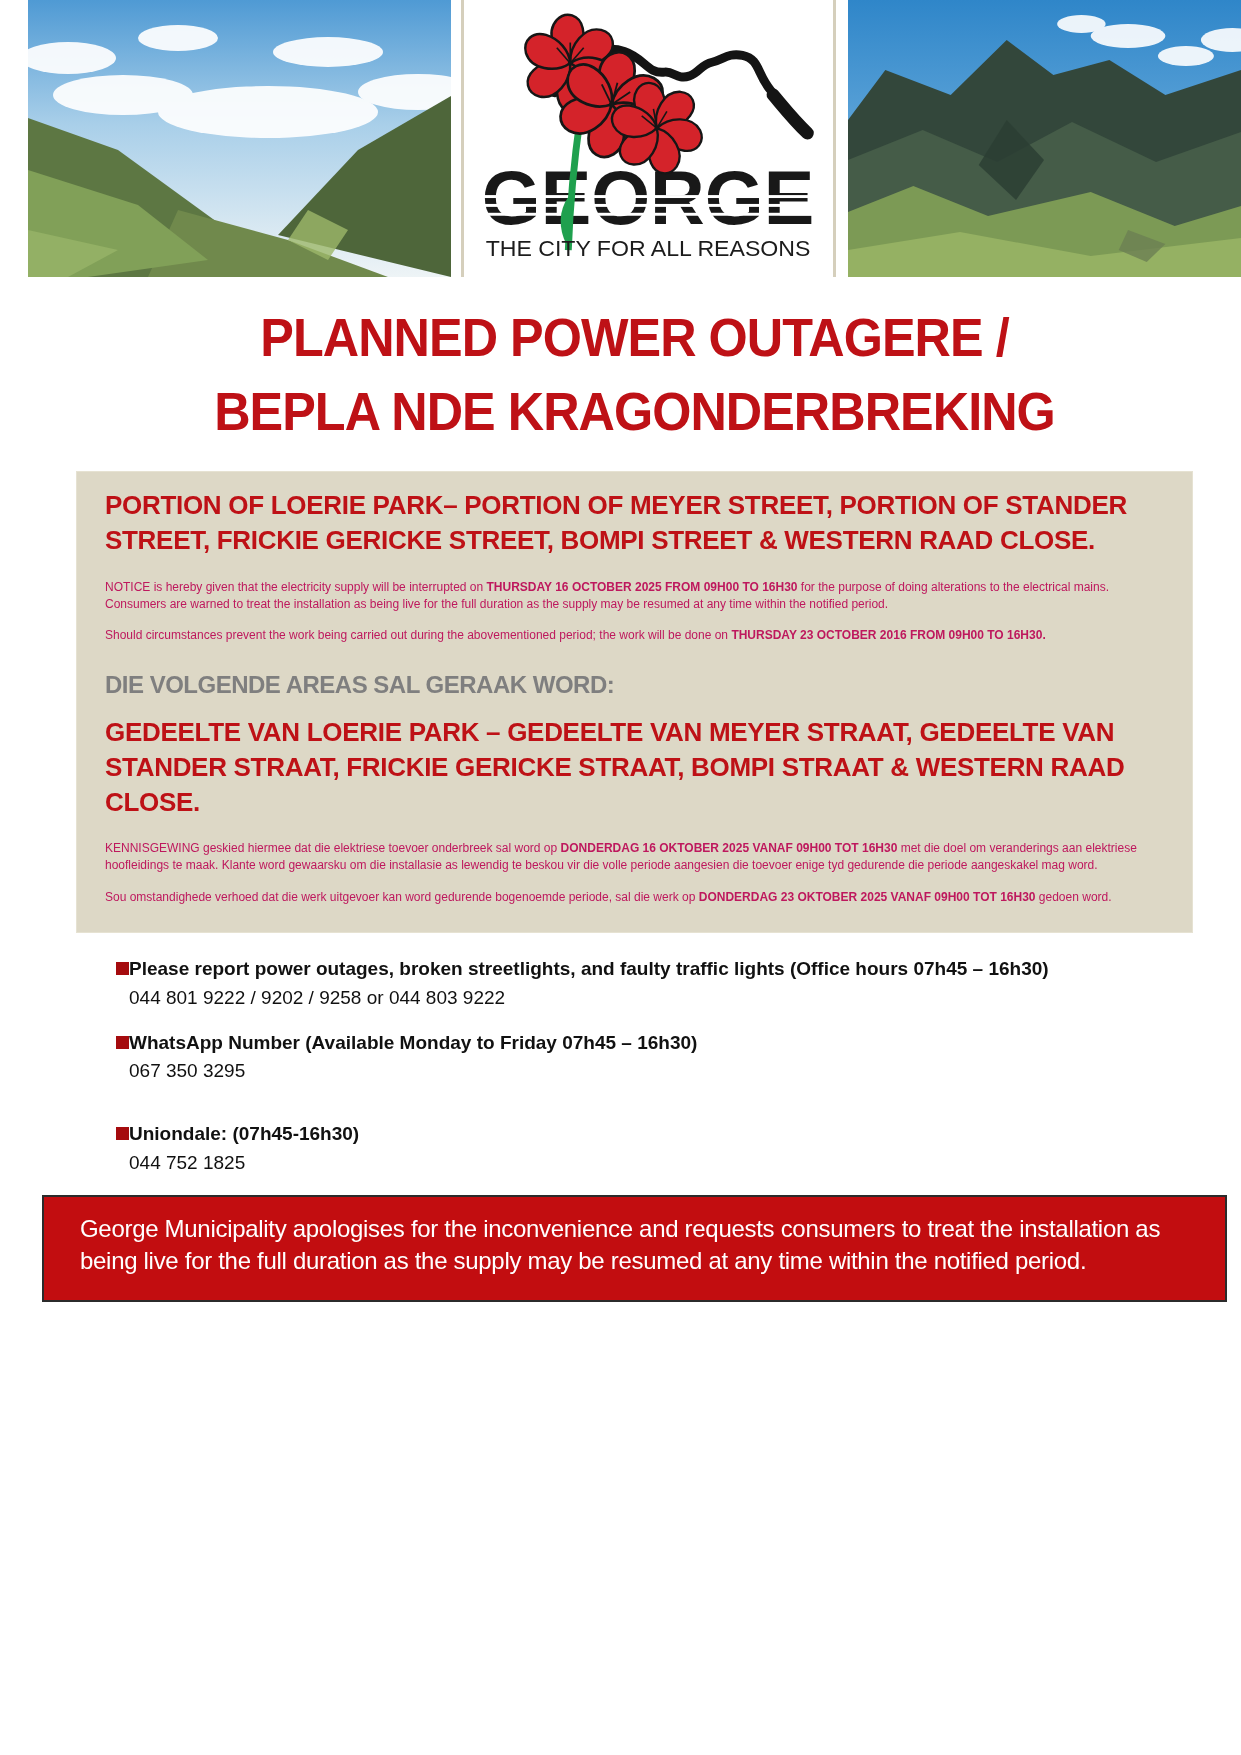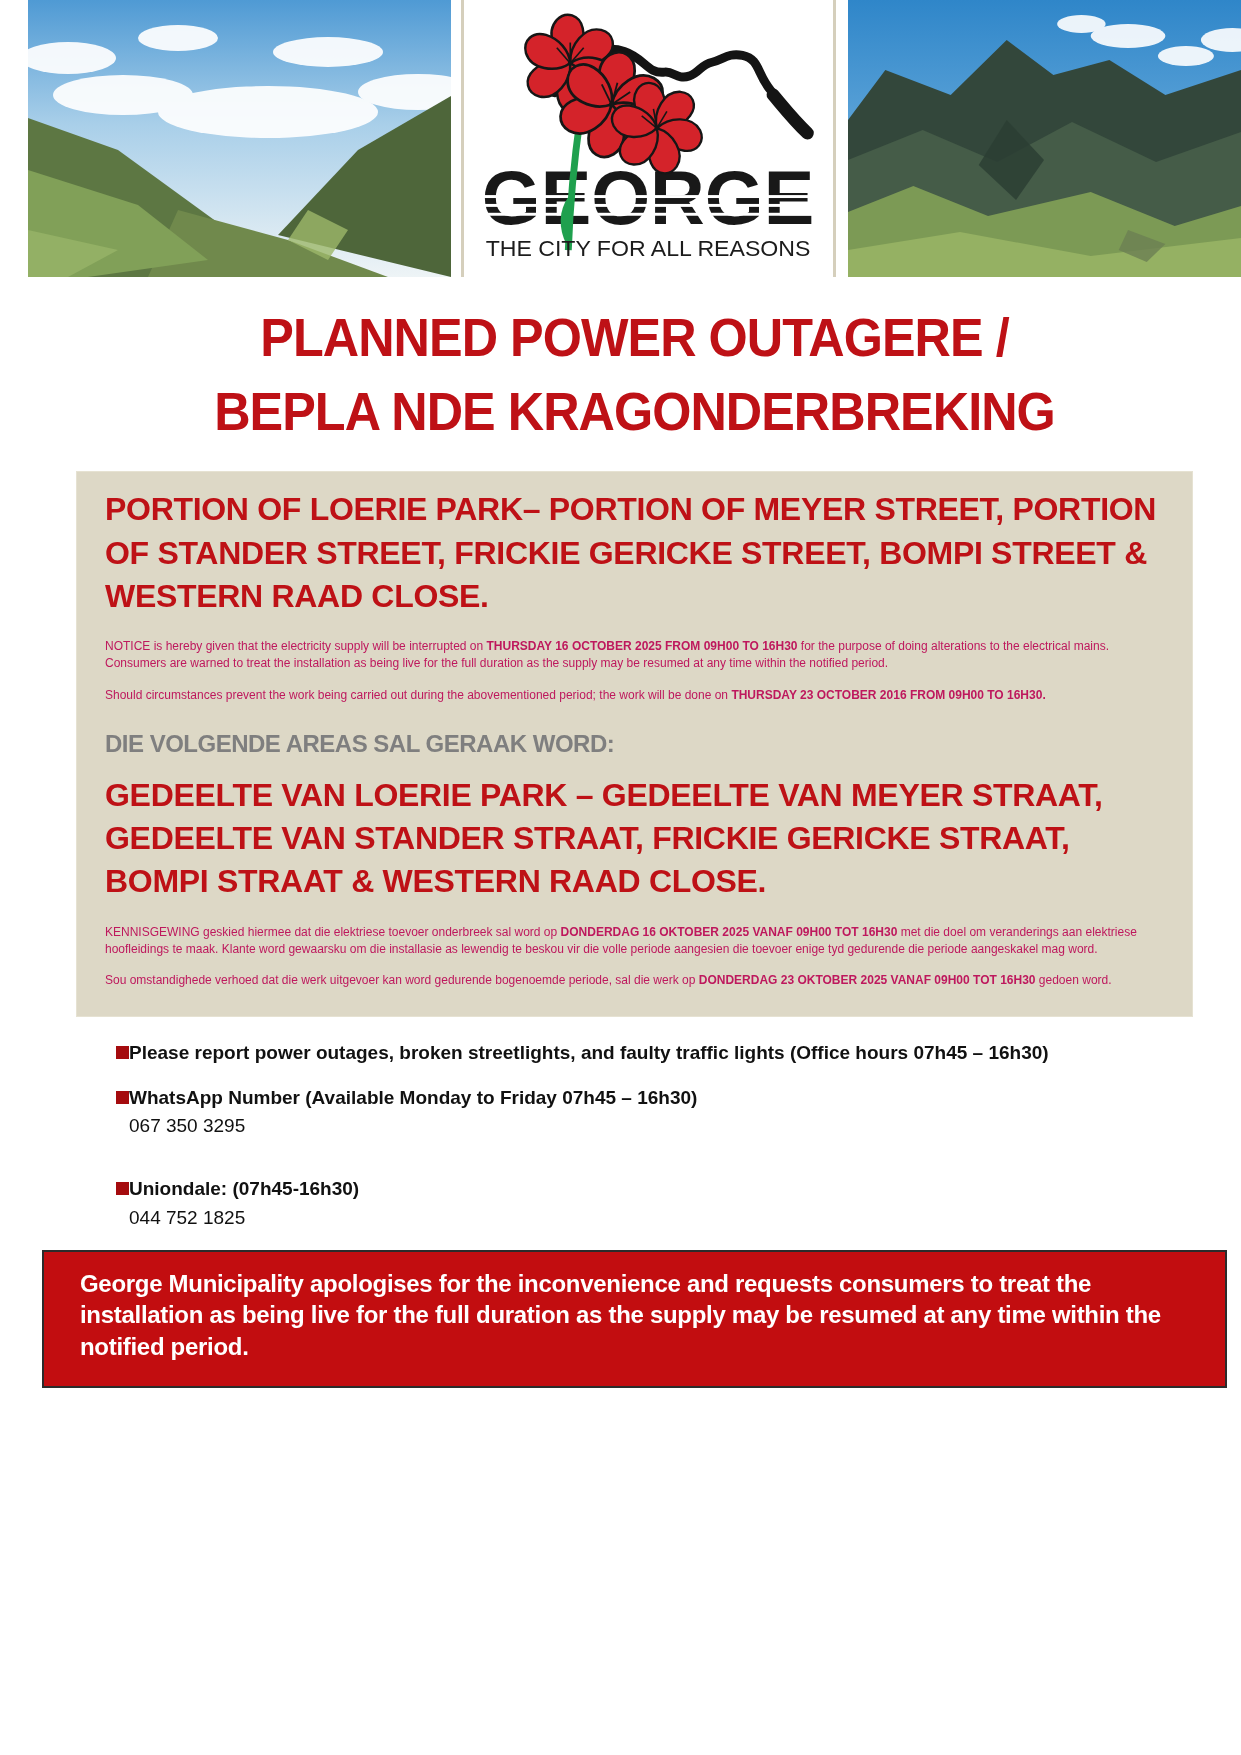--- a/index.html
+++ b/index.html
@@ -40,40 +40,40 @@
   
   .notice-box{
     margin:22px 48px 0;background:var(--beige);
     padding:16px 28px 12px;border:1px solid #E6E2D2;
   }
   .gray-h{
     color:var(--gray);font-size:24px;font-weight:bold;
     letter-spacing:-.5px;margin:0 0 16px;
   }
   .red-h{
-    color:var(--red);font-size:32px;font-weight:bold;line-height:1.35;
+    color:var(--red);font-size:26px;font-weight:bold;line-height:1.35;
     letter-spacing:-.3px;margin:0 0 20px;
   }
   .body-p{font-size:12px;line-height:1.45;margin:0 0 14px;color:#be185d}
   .mb-lg{margin-bottom:26px}
   
   .contacts{list-style:none;margin:24px 0 0;padding:0 40px 0 88px}
   .contacts li{display:flex;margin-bottom:20px;align-items:flex-start}
   .contacts li.gap-before{margin-top:38px}
   .sq{width:13px;height:13px;background:var(--bullet);flex:none;margin-top:5px}
   .c-title{font-weight:bold;font-size:19px;line-height:1.3;color:#111}
   .c-detail{font-size:19px;line-height:1.3;color:#111;margin-top:4px}
   
   .apology{
     margin:16px 14px 0;background:var(--footer_red);
     border:2px solid var(--footer_border);
     padding:16px 36px 12px;color:#fff;
   }
   .apology p{font-size:24px;line-height:1.3;letter-spacing:-.3px;margin:0 0 12px}
-  .apology p b{font-weight:bold}
+  .apology p b{font-weight:normal}
   .apology p span{font-weight:normal;font-size:22px}
 </style>
 </head>
 <body>
 
 <div class="page">
 
   <div class="banner">
 
     <div class="photo photo-left">
@@ -192,20 +192,21 @@
     <p class="red-h">GEDEELTE  VAN LOERIE PARK – GEDEELTE VAN MEYER STRAAT, GEDEELTE VAN STANDER STRAAT, FRICKIE GERICKE STRAAT, BOMPI STRAAT &amp; WESTERN RAAD CLOSE.</p>
     <p class="body-p"><span>KENNISGEWING geskied hiermee dat die elektriese toevoer onderbreek sal word op </span><b>DONDERDAG 16 OKTOBER  2025 VANAF  09H00 TOT 16H30</b><span> met  die doel om veranderings aan elektriese hoofleidings te maak.  Klante word gewaarsku om die installasie as lewendig te beskou vir die volle periode aangesien die toevoer enige tyd gedurende die periode aangeskakel mag word.</span></p>
     <p class="body-p"><span>Sou omstandighede verhoed dat die werk uitgevoer kan word gedurende bogenoemde periode, sal die werk op </span><b>DONDERDAG 23 OKTOBER 2025 VANAF 09H00 TOT 16H30</b><span> gedoen word.</span></p>
   </section>
 
   <ul class="contacts">
     <li>
       <span class="sq"></span>
       <div>
         <div class="c-title">Please report power outages, broken streetlights, and faulty traffic lights (Office hours 07h45 – 16h30)</div>
+        <div class="c-detail">044 801 9222 / 9202 / 9258 or 044 803 9222</div>
       </div>
     </li>
     <li>
       <span class="sq"></span>
       <div>
         <div class="c-title">WhatsApp Number (Available Monday to Friday 07h45 – 16h30)</div>
         <div class="c-detail">067 350 3295</div>
       </div>
     </li>
     <li class="gap-before">

